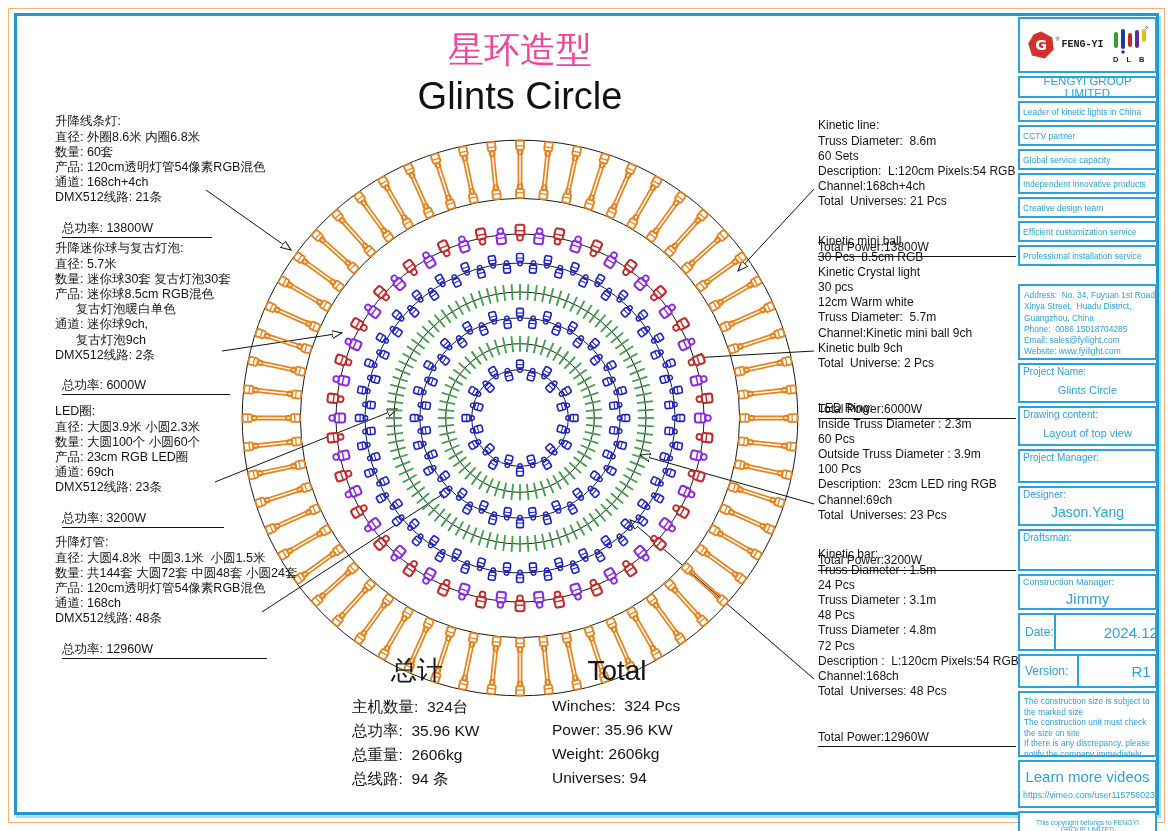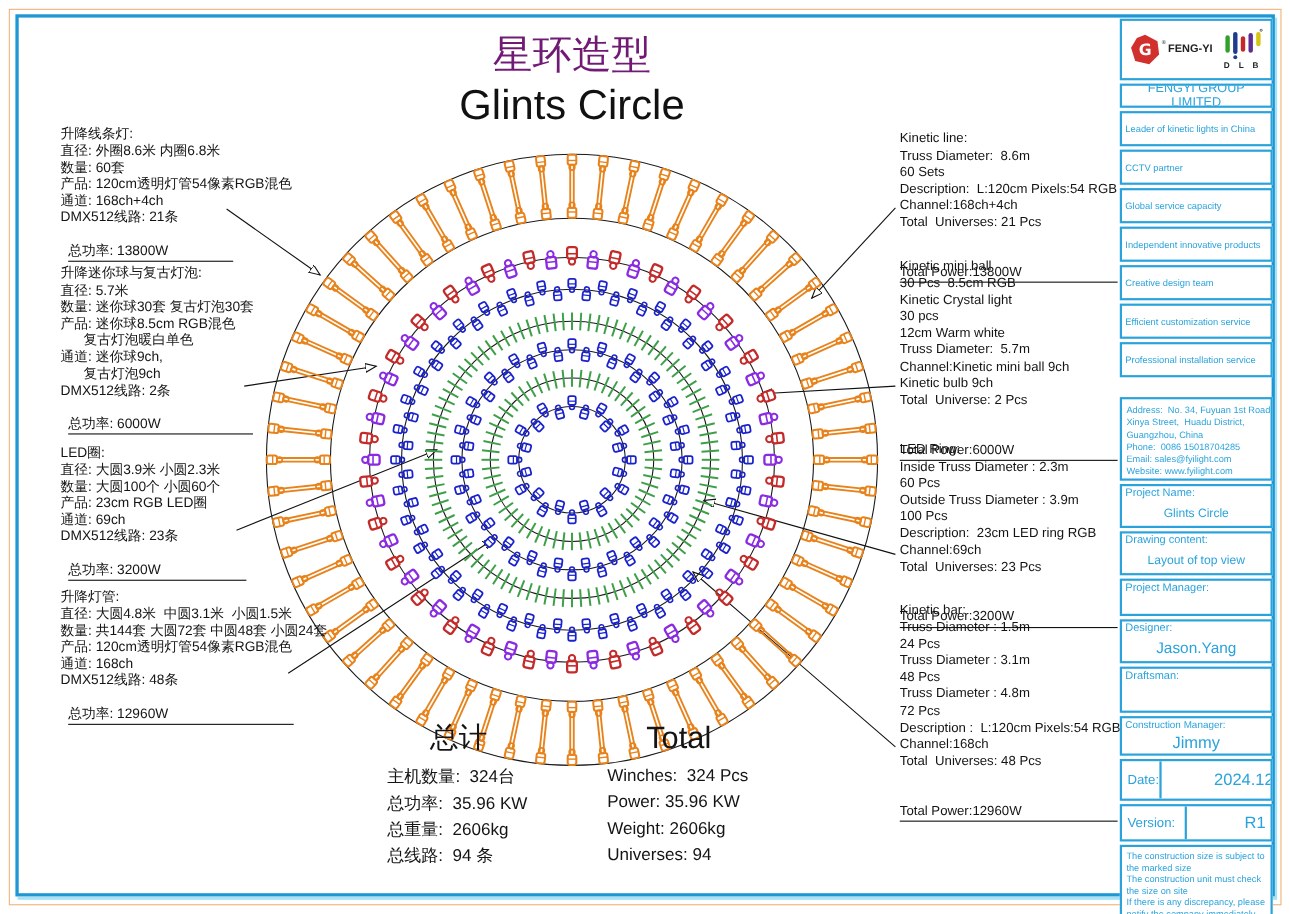--- a/index.html
+++ b/index.html
@@ -3,21 +3,21 @@
 <meta charset="utf-8">
 <style>
   html,body{margin:0;padding:0;}
   body{width:1173px;height:831px;position:relative;background:#fff;
        font-family:"Liberation Sans","DejaVu Sans",sans-serif;color:#141414;overflow:hidden;}
   .outer-border{position:absolute;inset:8px;border:1px solid #F2B279;pointer-events:none;}
   .frame{position:absolute;inset:13px 14px 16px 14px;border:3px solid #1E97D4;
          box-shadow:2px 3px 0 0 #A5E2F5;}
   
   .title-wrap{position:absolute;left:300px;top:28px;width:440px;text-align:center;}
-  .title-cn{font-size:36px;line-height:44px;color:#701a75;}
+  .title-cn{font-size:36px;line-height:44px;color:#ec4899;}
   .title-en{font-size:38px;line-height:48px;color:#111;}
   
   .spec{position:absolute;font-size:12.5px;line-height:15.2px;white-space:pre;color:#141414;z-index:3;}
   .spec .power{display:inline-block;border-bottom:1.4px solid #111;padding-bottom:1px;}
   .b1{left:55px;top:84px}.b2{left:55px;top:211px}.b3{left:55px;top:374px}.b4{left:55px;top:505px}
   .r1{left:818px;top:88px}.r2{left:818px;top:204px}.r3{left:818px;top:371px}.r4{left:818px;top:517px}
   .spec-r{width:198px;font-size:12px;}
   .spec-r .power{display:block;width:100%;}
   .u1{width:150px}.u2{width:168px}.u3{width:162px}.u4{width:205px}
   
@@ -32,26 +32,26 @@
   #diagram-svg{position:absolute;inset:0;width:1173px;height:831px;z-index:2;pointer-events:none;}
   
   .panel{position:absolute;left:1018px;top:17px;width:139px;height:794px;
          display:flex;flex-direction:column;gap:3px;z-index:4;}
   .pbox{border:2px solid #2AA3DC;color:#2AA3DC;box-sizing:border-box;flex:0 0 auto;
         padding:1px 3px;background:#fff;overflow:hidden;}
   .pgap{flex:0 0 auto;}
   .logo-box{height:56px;display:flex;align-items:center;justify-content:space-around;padding:2px;}
   .brand-col{display:flex;flex-direction:column;align-items:center;}
   .fy-row{display:flex;align-items:flex-start;}
-  .fy-label{font-size:10px;font-weight:bold;color:#222;margin-left:2px;margin-top:9px;}
+  .fy-label{font-size:10px;font-weight:bold;color:#222;margin-left:2px;margin-top:9px;font-family:Liberation Mono, monospace;}
   .reg{font-size:5px;color:#222;margin-top:6px;}
   .dlb-label{font-size:7.5px;font-weight:bold;color:#222;letter-spacing:3px;margin-top:-1px;}
   .company{height:22px;display:flex;align-items:center;justify-content:center;
            font-size:11.5px;text-align:center;padding:0;}
-  .tagline{height:32px;font-size:8.5px;line-height:12px;display:flex;align-items:center;}
+  .tagline{height:21px;font-size:8.5px;line-height:12px;display:flex;align-items:center;}
   .addr{height:76px;font-size:8.4px;line-height:11.3px;white-space:pre;padding:4px;}
   .fld-label{font-size:10px;line-height:12px;}
   .fld-label-sm{font-size:9px;line-height:11px;}
   .fld-val{text-align:center;}
   .pn{height:40px}.pn .fld-val{font-size:11px;margin-top:6px;}
   .dc{height:40px}.dc .fld-val{font-size:11px;margin-top:6px;}
   .pm{height:34px}
   .ds{height:40px}.ds .fld-val{font-size:14px;margin-top:3px;}
   .dm{height:42px}
   .cm{height:36px}.cm .fld-val{font-size:15px;margin-top:2px;}

